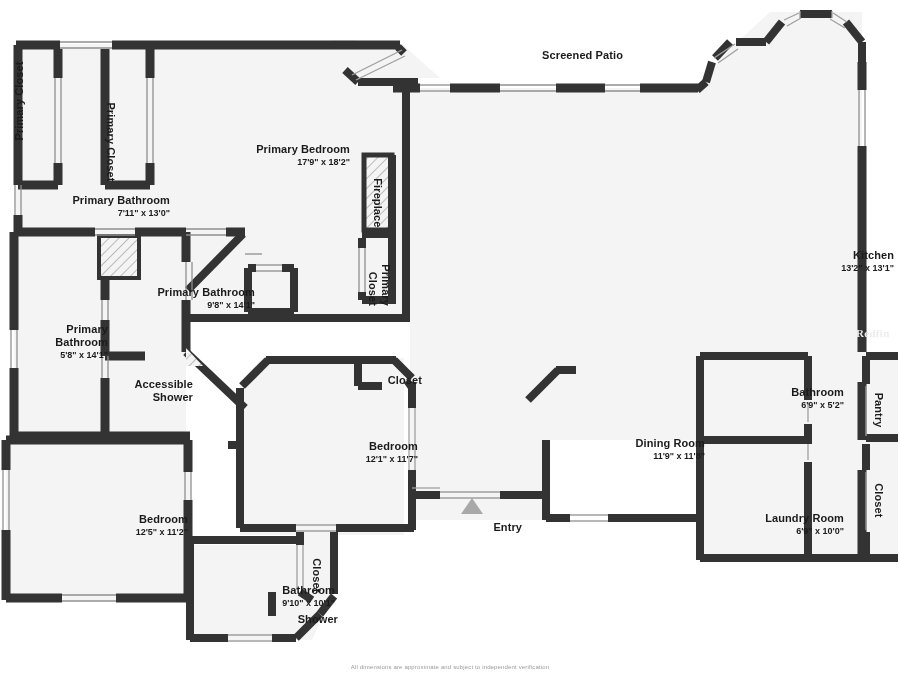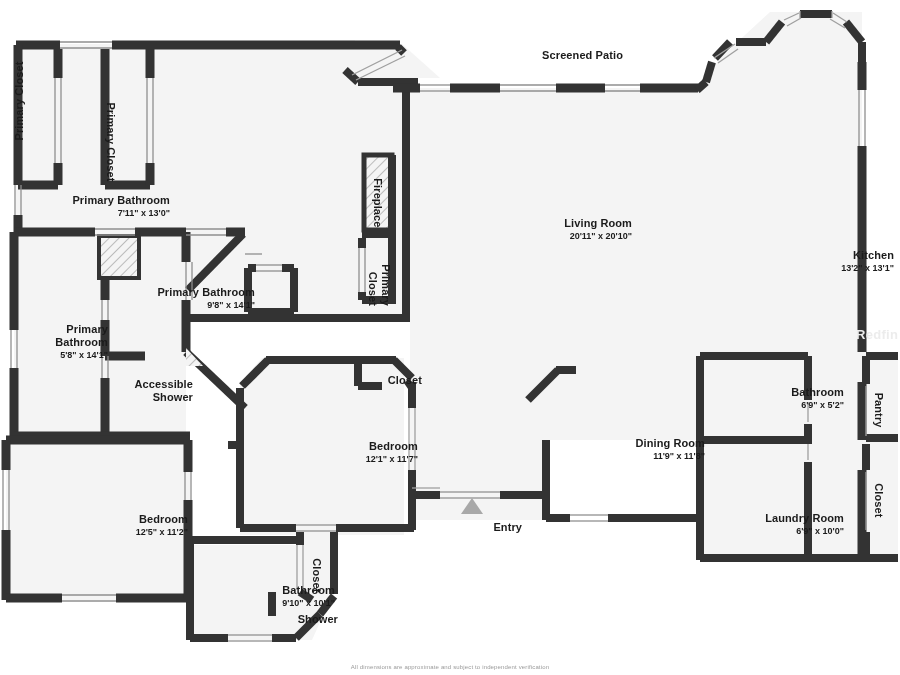--- a/index.html
+++ b/index.html
@@ -55,25 +55,26 @@
     position: absolute;
     left: 0;
     width: 900px;
     text-align: center;
     font-size: 6px;
     color: #9a9a9a;
     letter-spacing: 0.15px;
   }
   .watermark {
     position: absolute;
-    font-size: 13px;
+    font-size: 11px;
     font-weight: bold;
     color: #ececec;
     letter-spacing: 0.3px;
     user-select: none;
+    font-family: Liberation Serif, serif;
   }
 </style>
 </head>
 <body>
 
 <div id="floorplan-root">
 
   <svg id="plan" viewBox="0 0 900 675">
     <defs>
       <pattern id="hatch" width="7" height="7" patternTransform="rotate(45)" patternUnits="userSpaceOnUse">
@@ -372,20 +373,24 @@
       <span class="rname lbl-sm">Primary Closet</span>
     </span>
   </div>
 
   <div class="room-label" style="left:104px; top:62px;  width:14px; height:120px;">
     <span class="rot-cw" style="display:inline-block; position:absolute; left:-53px; top:53px; width:120px;">
       <span class="rname lbl-sm">Primary Closet</span>
     </span>
   </div>
 
+  <div class="room-label" style="left:170px; top:143px; width:180px;">
+    <span class="rname">Primary Bedroom</span>
+    <span class="rdim">17'9" x 18'2"</span>
+  </div>
 
   <div class="room-label" style="left:-10px; top:194px; width:180px;">
     <span class="rname">Primary Bathroom</span>
     <span class="rdim">7'11" x 13'0"</span>
   </div>
 
   <div class="room-label" style="left:75px;  top:286px; width:180px;">
     <span class="rname">Primary Bathroom</span>
     <span class="rdim">9'8" x 14'1"</span>
   </div>
@@ -411,24 +416,20 @@
     <span class="rot-cw" style="display:inline-block; position:absolute; left:-22px; top:22px; width:58px;">
       <span class="rname lbl-xs" style="white-space: pre-line;">Primary
 Closet</span>
     </span>
   </div>
 
   <div class="room-label" style="left:443px; top:49px;  width:180px;">
     <span class="rname">Screened Patio</span>
   </div>
 
-  <div class="room-label" style="left:452px; top:217px; width:180px;">
-    <span class="rname">Living Room</span>
-    <span class="rdim">20'11" x 20'10"</span>
-  </div>
 
 
   <div class="room-label" style="left:714px; top:249px; width:180px;">
     <span class="rname">Kitchen</span>
     <span class="rdim">13'2" x 13'1"</span>
   </div>
 
   <div class="room-label" style="left:872px; top:372px; width:14px; height:56px;">
     <span class="rot-cw" style="display:inline-block; position:absolute; left:-21px; top:21px; width:56px;">
       <span class="rname lbl-xs">Pantry</span>

